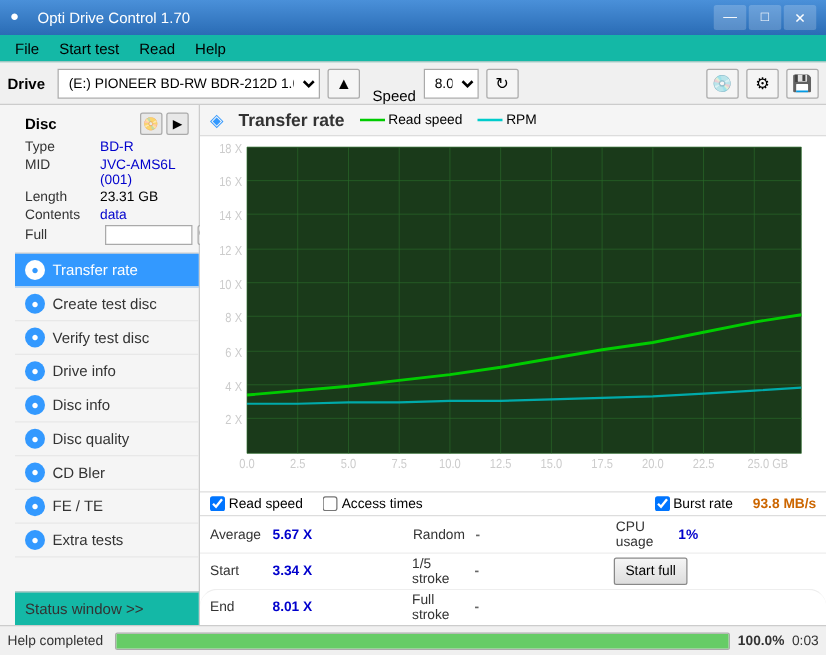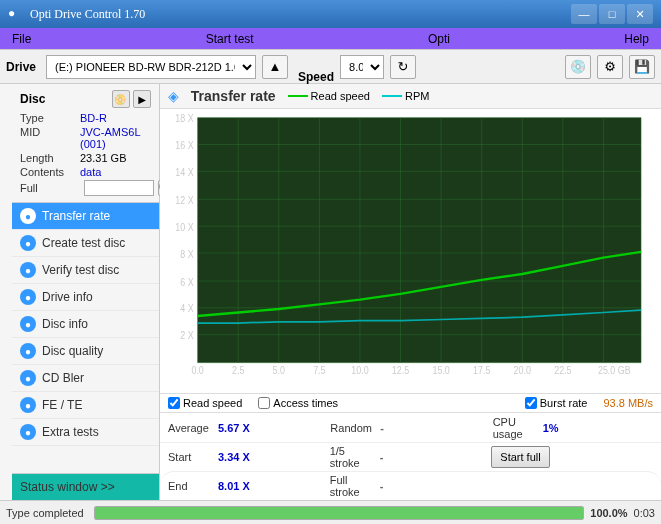--- a/index.html
+++ b/index.html
@@ -11,39 +11,38 @@
       height: 28px;
       display: flex;
       align-items: center;
       padding: 0 8px;
       color: white;
       font-size: 12px;
       font-weight: 500;
       user-select: none;
     }
     .titlebar-icon { width: 16px; height: 16px; margin-right: 6px; }
-    .titlebar-title { flex: 1; font-family: Liberation Serif, serif; }
+    .titlebar-title { flex: 1; }
     .titlebar-controls { display: flex; gap: 2px; }
     .titlebar-btn {
       width: 26px; height: 20px; background: rgba(255,255,255,0.2);
       border: none; color: white; font-size: 11px; cursor: pointer;
       display: flex; align-items: center; justify-content: center;
       border-radius: 2px;
     }
 
     
     .menubar {
-      background: #8b5cf6;
+      background: #14b8a6;
       height: 22px;
       display: flex;
       align-items: center;
       padding: 0 4px;
       border-bottom: 1px solid #ccc;
       font-size: 12px;
-      justify-content: space-between;
     }
     .menu-item {
       padding: 2px 8px;
       cursor: pointer;
       border-radius: 2px;
     }
 
     
     .toolbar {
       background: #f0f0f0;
@@ -65,21 +64,21 @@
     }
     .toolbar-icon-btn {
       width: 26px; height: 24px;
       border: 1px solid #aaa;
       background: #f5f5f5;
       cursor: pointer;
       display: flex; align-items: center; justify-content: center;
       font-size: 13px;
       border-radius: 2px;
     }
-    .speed-label { font-size: 12px; font-weight: 700; margin-left: 4px; margin-top: 20px; }
+    .speed-label { font-size: 12px; font-weight: 400; margin-left: 4px; margin-top: 20px; }
     .speed-select {
       height: 24px;
       border: 1px solid #aaa;
       background: white;
       font-size: 11px;
       padding: 0 4px;
       width: 44px;
     }
     .toolbar-spacer { flex: 1; }
 
@@ -226,21 +225,21 @@
       padding: 3px 8px;
       gap: 16px;
       border-top: 1px solid #ddd;
       font-size: 11px;
     }
     .checkbox-label {
       display: flex; align-items: center; gap: 3px; cursor: pointer;
     }
     .checkbox-label input { width: 12px; height: 12px; }
     .legend-spacer { flex: 1; }
-    .burst-rate-val { color: #cc6600; font-weight: 400; }
+    .burst-rate-val { color: #cc6600; font-weight: 700; }
     .stat-row { display: flex; gap: 4px; align-items: center; }
     .stat-key { color: #333; width: 46px; flex-shrink: 0; }
     .stat-val { color: #0000cc; font-weight: 600; }
     .stat-val.dash { color: #666; }
     .start-btn {
       height: 22px;
       border: 1px solid #888;
       background: linear-gradient(to bottom, #f5f5f5, #ddd);
       cursor: pointer;
       font-size: 11px;
@@ -285,21 +284,21 @@
   <div class="titlebar-controls">
     <button class="titlebar-btn">—</button>
     <button class="titlebar-btn">□</button>
     <button class="titlebar-btn close">✕</button>
   </div>
 </div>
 
 <div class="menubar">
   <span class="menu-item">File</span>
   <span class="menu-item">Start test</span>
-  <span class="menu-item">Opti</span>
+  <span class="menu-item">Read</span>
   <span class="menu-item">Help</span>
 </div>
 
 <div class="toolbar">
   <span class="toolbar-label">Drive</span>
   <select class="drive-select">
     <option>(E:)  PIONEER BD-RW   BDR-212D 1.01</option>
   </select>
   <button class="toolbar-icon-btn">▲</button>
   <span class="speed-label">Speed</span>
@@ -514,19 +513,19 @@
       <div class="stat-row">
         <span class="stat-key">Full stroke</span>
         <span class="stat-val dash">-</span>
       </div>
     </div>
 
   </div>
 </div>
 
 <div class="statusbar">
-  <span class="status-text">Type completed</span>
+  <span class="status-text">Help completed</span>
   <div class="progress-bar-container">
     <div class="progress-bar-fill" style="width:100%;"></div>
   </div>
   <span class="progress-pct">100.0%</span>
   <span class="time-val">0:03</span>
 </div>
 
 </body></html>

